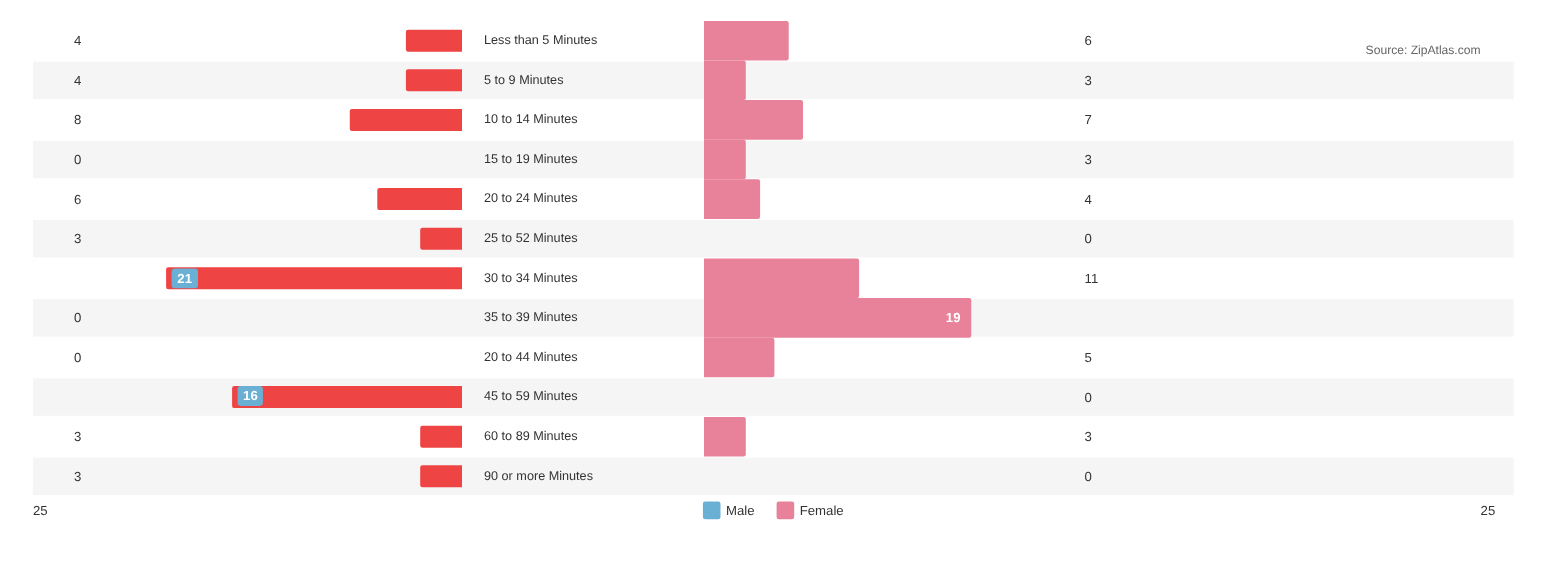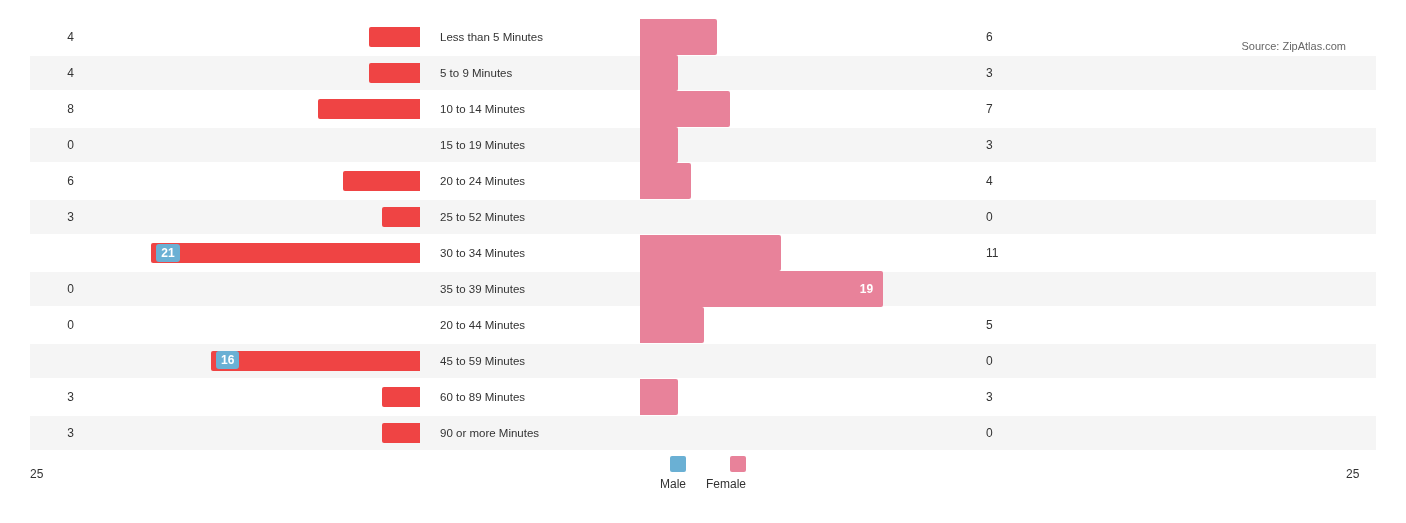--- a/index.html
+++ b/index.html
@@ -97,25 +97,24 @@
     .val-inside-right {
       background: #e8829a;
       color: #fff;
       font-size: 12px;
       font-weight: bold;
       padding: 2px 5px;
       border-radius: 3px;
     }
     .legend-item {
       display: flex;
-      align-items: flex-end;
+      align-items: center;
       gap: 5px;
       font-size: 12px;
       color: #333;
-      flex-direction: column;
     }
     .legend-box {
       width: 16px;
       height: 16px;
       border-radius: 2px;
     }
     .axis-val {
       font-size: 12px;
       color: #333;
       width: 30px;

